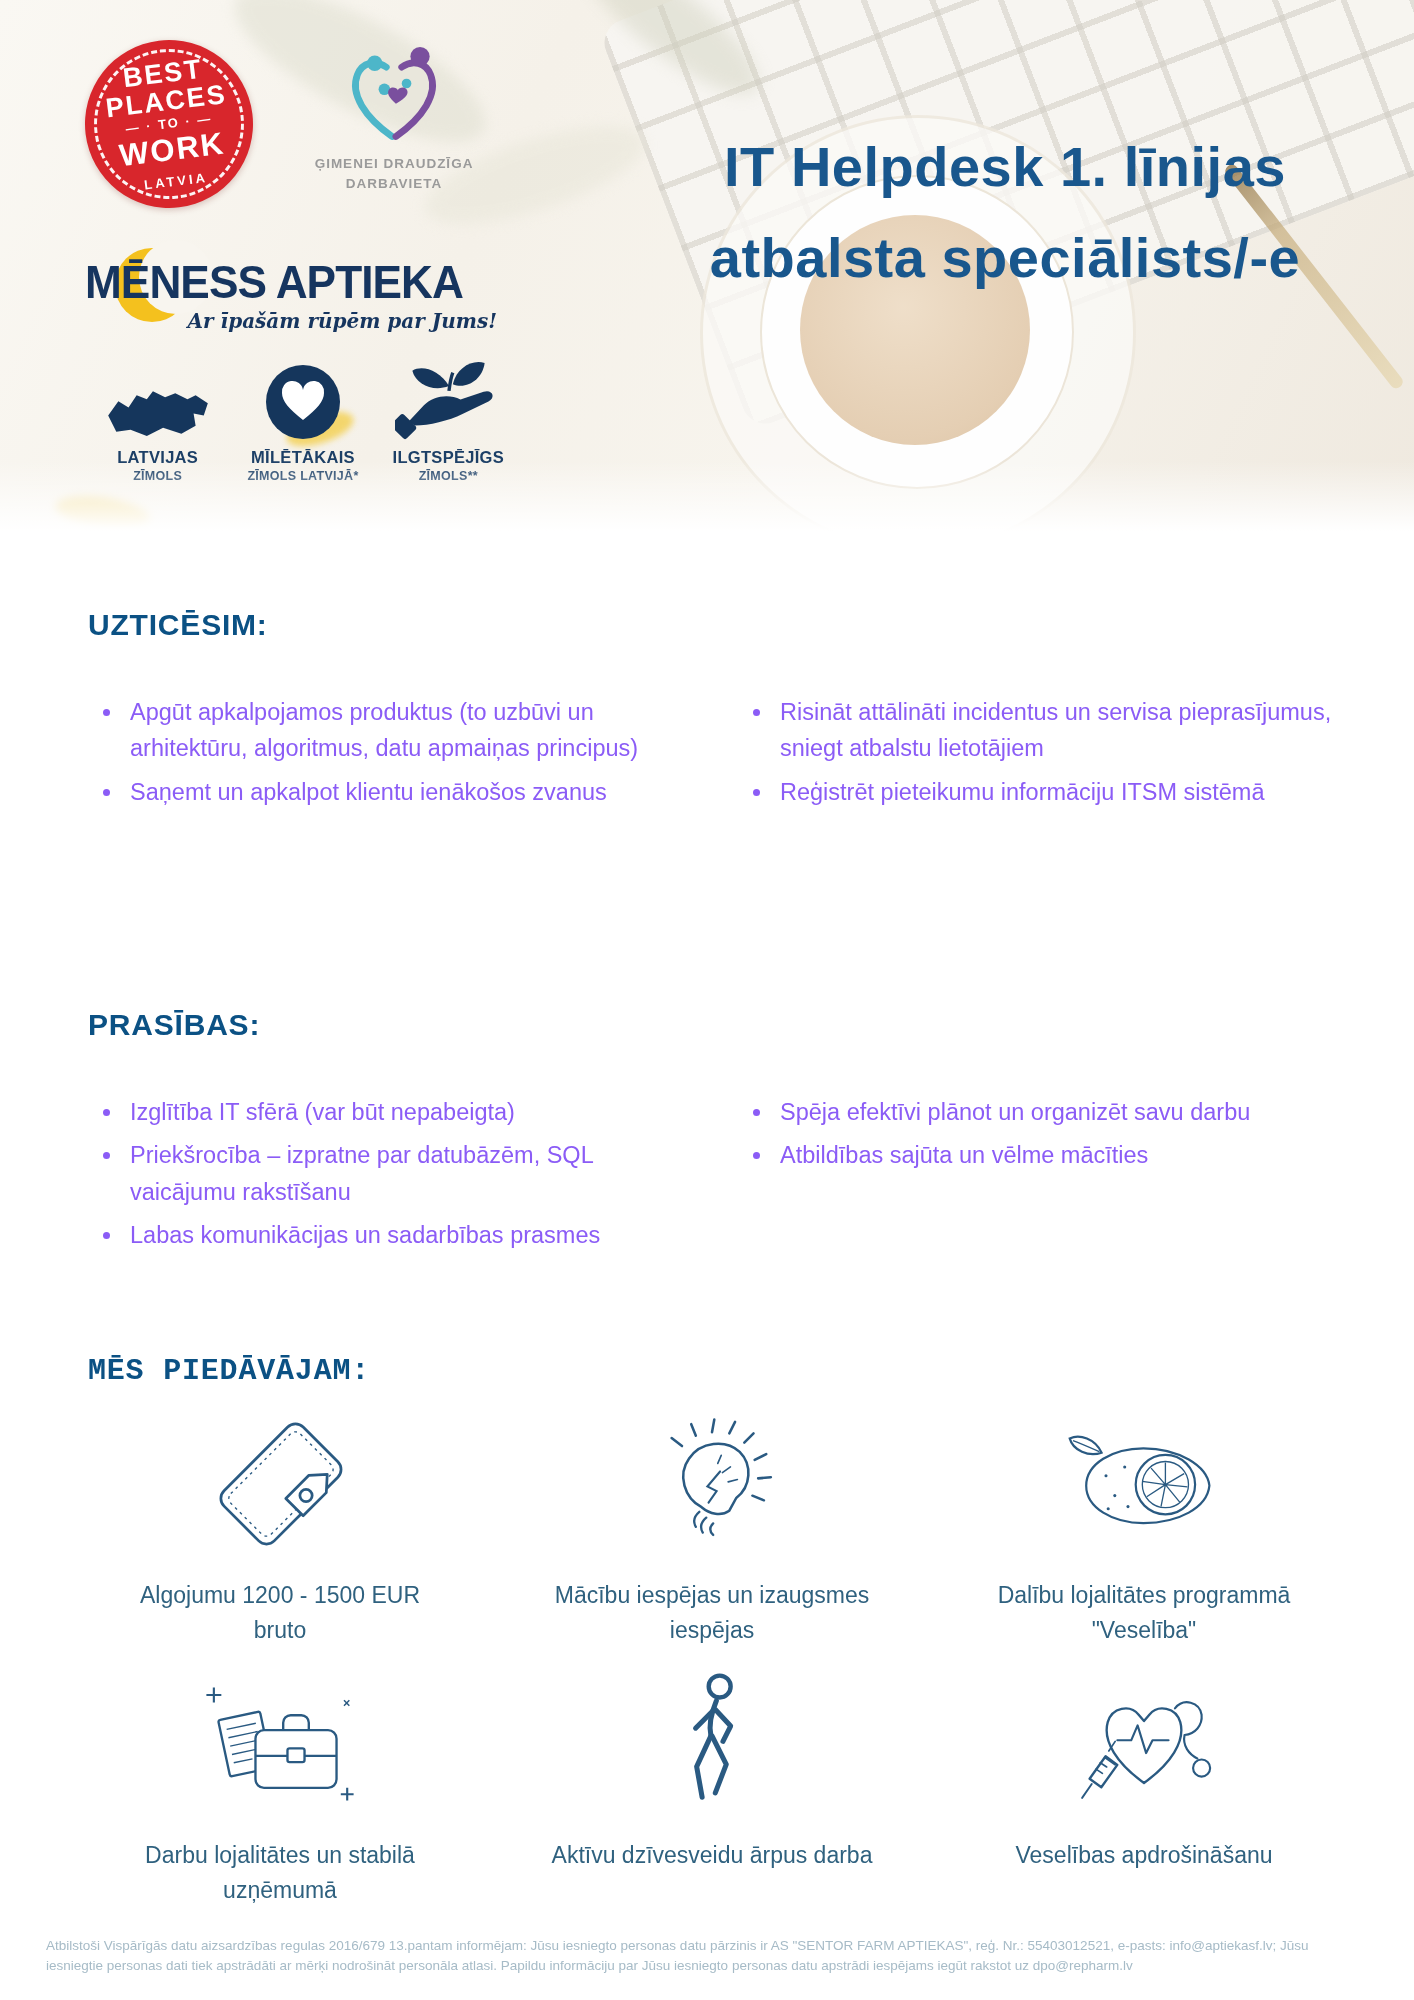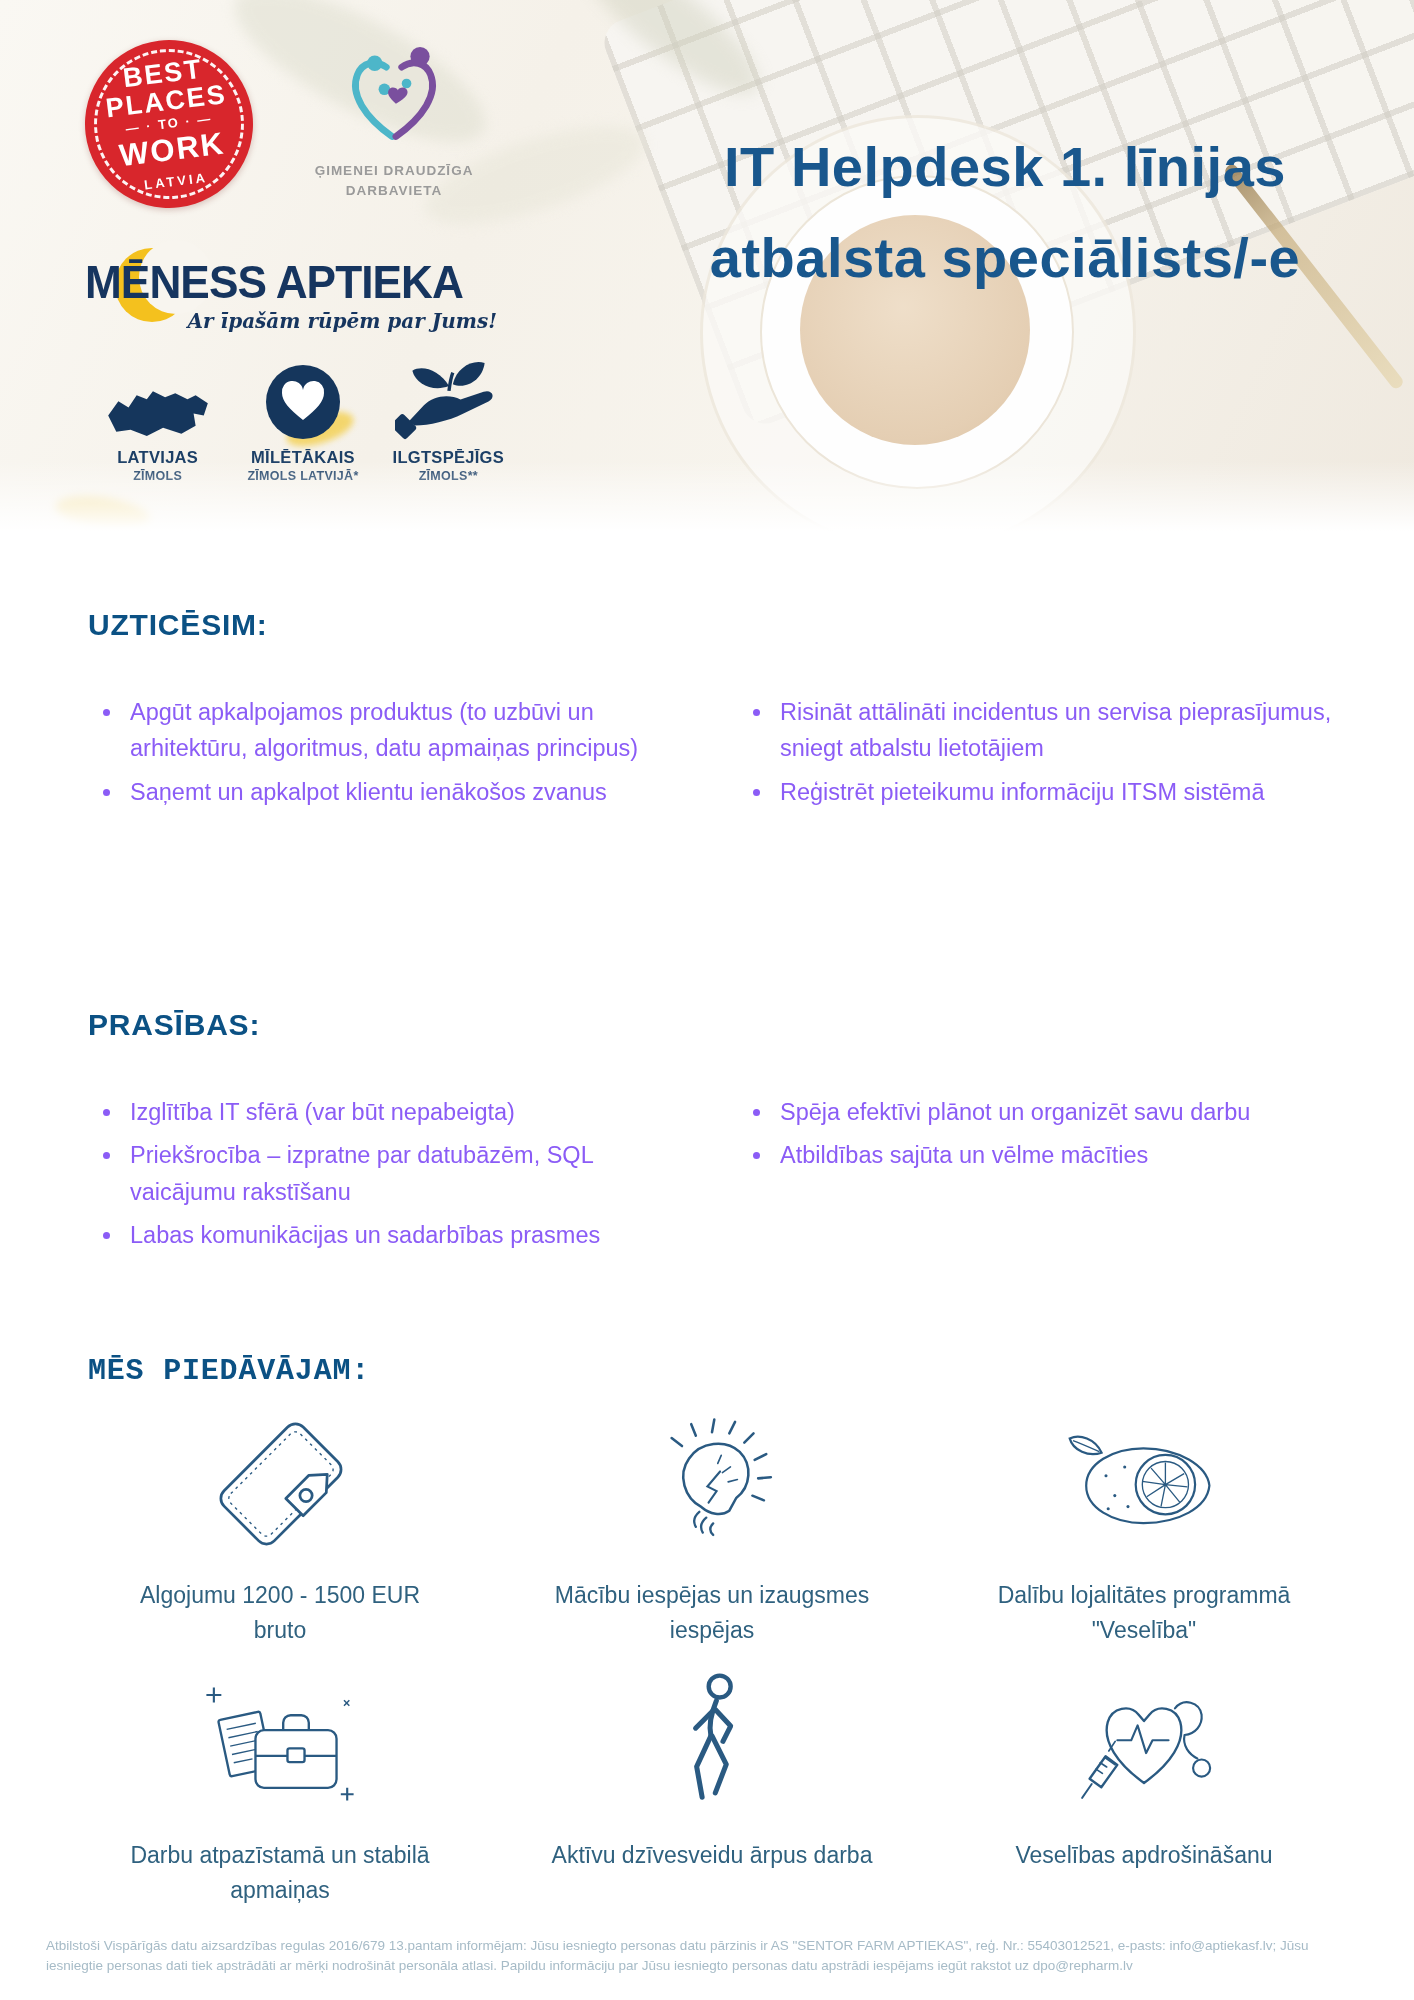--- a/index.html
+++ b/index.html
@@ -41,21 +41,21 @@
   .badge-best{position:absolute;left:0;top:0;width:168px;height:168px;border-radius:50%;
       background:#d8262c;transform:rotate(-7deg);color:#fff;text-align:center;
       display:flex;flex-direction:column;justify-content:center;box-shadow:0 2px 6px rgba(120,40,30,.25);}
   .badge-best::before{content:'';position:absolute;inset:9px;border:3px dashed #ffffff;border-radius:50%;opacity:.95;}
   .bb1,.bb2{font-weight:bold;font-size:27px;letter-spacing:2px;line-height:1.04;}
   .bb3{font-weight:bold;font-size:13px;letter-spacing:2px;line-height:1.3;margin:1px 0;}
   .bb4{font-weight:bold;font-size:31px;letter-spacing:2px;line-height:1.05;}
   .bb5{font-weight:bold;font-size:13px;letter-spacing:3px;margin-top:7px;}
 
   .logo-family{position:absolute;left:218px;top:4px;width:182px;text-align:center;}
-  .logo-family .txt{margin-top:11px;color:#9a9a9a;font-weight:bold;font-size:13.5px;letter-spacing:1px;line-height:1.45;}
+  .logo-family .txt{margin-top:4px;color:#9a9a9a;font-weight:bold;font-size:13.5px;letter-spacing:1px;line-height:1.45;}
 
   .logo-meness{position:absolute;left:0;top:214px;width:412px;}
   .moon{position:absolute;left:30px;top:-6px;width:74px;height:74px;border-radius:50%;background:#f4c11e;}
   .moon::after{content:'';position:absolute;left:24px;top:-8px;width:74px;height:74px;border-radius:50%;background:#f8f5ef;}
   .meness-name{position:relative;z-index:1;color:#16355f;font-weight:bold;font-size:47px;
       letter-spacing:-1px;transform:scaleX(.94);transform-origin:left;white-space:nowrap;}
   .meness-tagline{position:relative;z-index:1;text-align:right;color:#16355f;
       font-family:"DejaVu Serif",serif;font-style:italic;font-weight:bold;font-size:20px;margin-top:0px;}
 
   .awards{position:absolute;left:8px;top:318px;display:flex;gap:16px;width:420px;}
@@ -291,21 +291,21 @@
           </g>
           <rect x="52" y="58" width="76" height="54" rx="8" fill="#ffffff"></rect>
           <path d="M78 58 v-7 a7 7 0 0 1 7 -7 h10 a7 7 0 0 1 7 7 v7"></path>
           <path d="M52 82 h30 M98 82 h30"></path>
           <rect x="82" y="75" width="16" height="13" rx="2"></rect>
           <path d="M13 18 v14 M6 25 h14" stroke-width="2"></path>
           <path d="M138 112 v12 M132 118 h12" stroke-width="2"></path>
           <path d="M135 30 l5 5 M140 30 l-5 5" stroke-width="1.4"></path>
         </svg>
       </div>
-      <div class="blabel">Darbu atpazīstamā un stabilā apmaiņas</div>
+      <div class="blabel">Darbu lojalitātes un stabilā uzņēmumā</div>
     </div>
 
     <div class="benefit">
       <div class="icon-box">
         <svg viewBox="0 0 100 135" width="110" height="148" stroke="#2a5a82" fill="none" stroke-width="4.6" stroke-linecap="round" stroke-linejoin="round">
           <circle cx="57" cy="16" r="10" stroke-width="4"></circle>
           <path d="M54 29 C49 41 47 52 49 61"></path>
           <path d="M52 37 L35 54 M53 37 L67 52 L60 66"></path>
           <path d="M49 61 L36 89 L41 117"></path>
           <path d="M50 61 L63 87 L53 113"></path>

